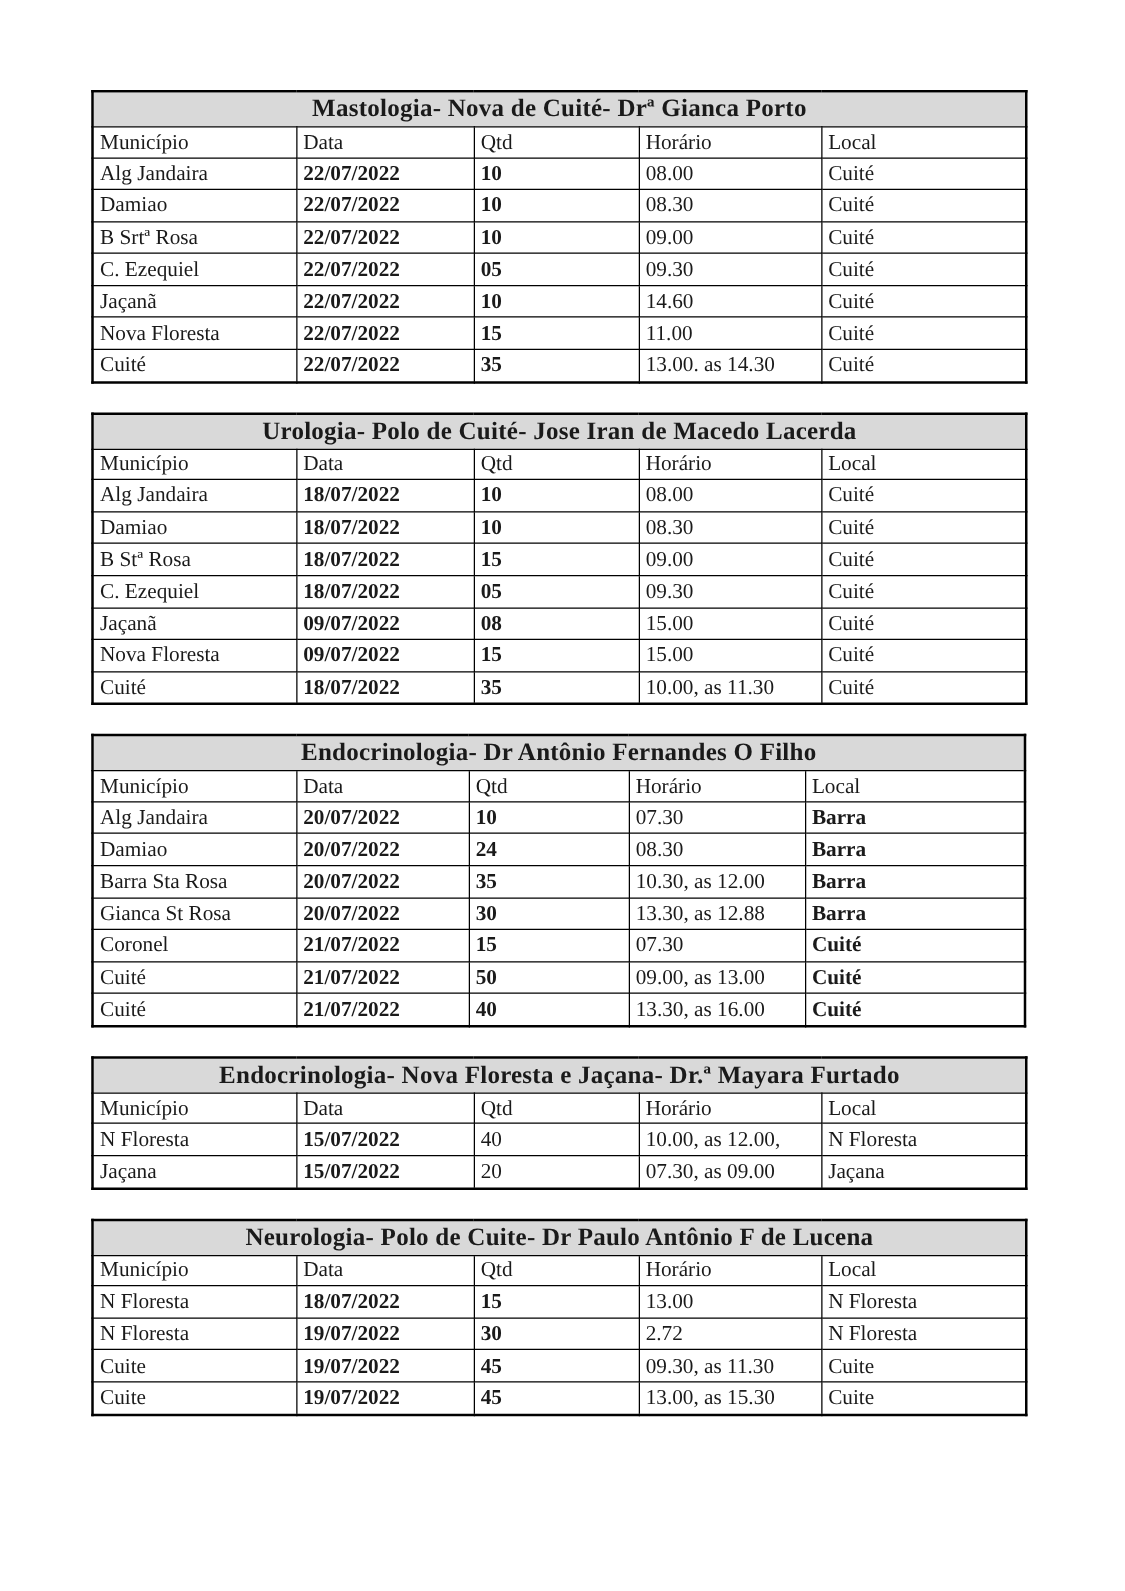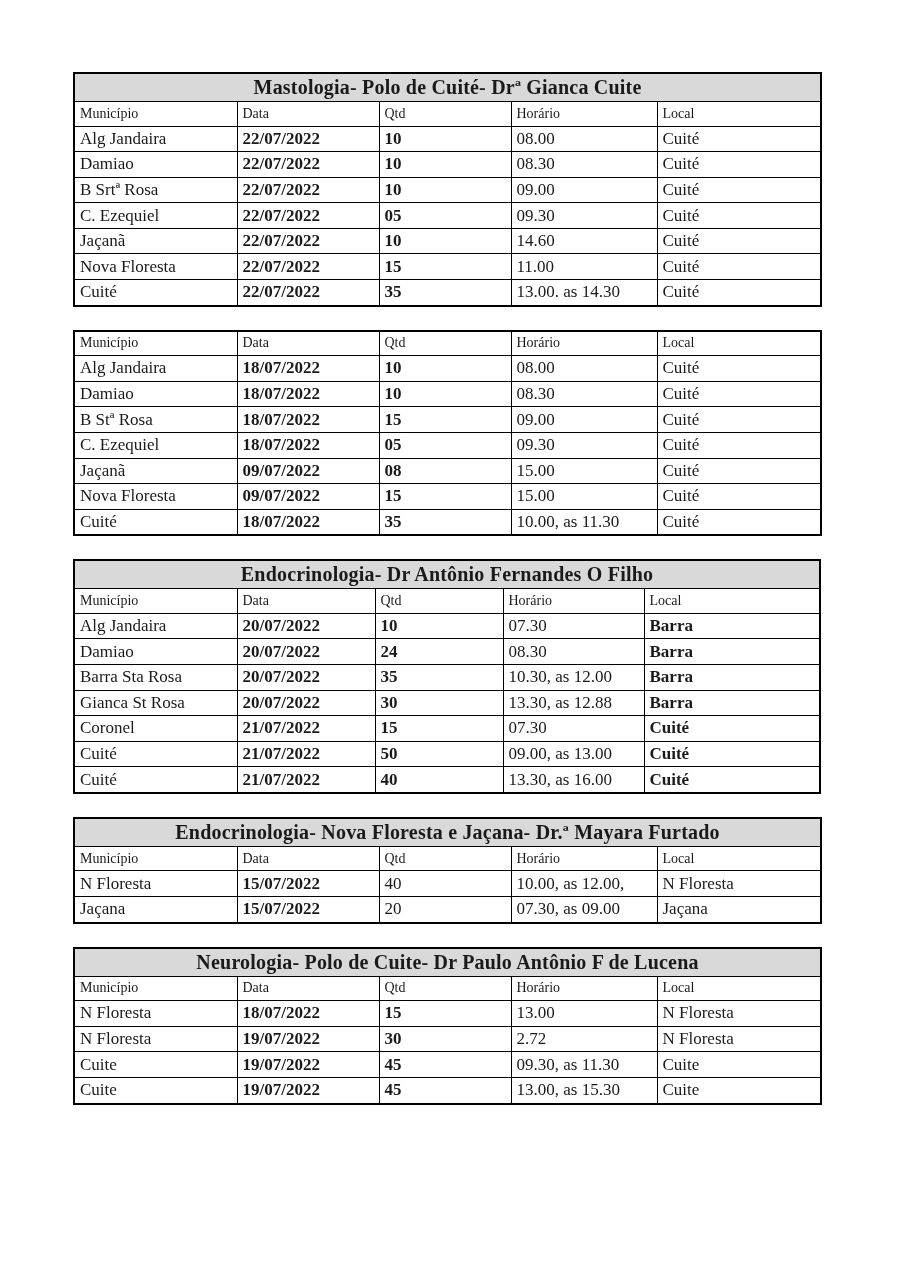--- a/index.html
+++ b/index.html
@@ -48,21 +48,21 @@
     background: var(--title-bg, #d9d9d9);
     font-weight: bold;
     font-size: 20px;
     text-align: center;
     height: 27px;
     padding: 0 2px;
     letter-spacing: 0.2px;
   }
   .header-row th {
     font-weight: normal;
-    font-size: 14px;
+    font-size: 17px;
     text-align: left;
     height: 23.5px;
     padding: 0 2px 0 5px;
   }
   .tbl td {
     font-size: 17px;
     height: 24.6px;
     padding: 0 2px 0 5px;
   }
   .tbl td.b {
@@ -77,21 +77,21 @@
     <table class="tbl">
       <colgroup>
         <col>
           <col>
           <col>
           <col>
           <col>
       </colgroup>
       <thead>
         <tr>
-          <th class="title-cell" colspan="5">Mastologia- Polo de Cuité- Drª Gianca Cuite</th>
+          <th class="title-cell" colspan="5">Mastologia- Nova de Cuité- Drª Gianca Porto</th>
         </tr>
         <tr class="header-row">
             <th>Município</th>
             <th>Data</th>
             <th>Qtd</th>
             <th>Horário</th>
             <th>Local</th>
           </tr>
       </thead>
       <tbody>
@@ -151,20 +151,23 @@
   <section class="table-section">
     <table class="tbl">
       <colgroup>
         <col>
           <col>
           <col>
           <col>
           <col>
       </colgroup>
       <thead>
+        <tr>
+          <th class="title-cell" colspan="5">Urologia- Polo de Cuité- Jose Iran de Macedo Lacerda</th>
+        </tr>
         <tr class="header-row">
             <th>Município</th>
             <th>Data</th>
             <th>Qtd</th>
             <th>Horário</th>
             <th>Local</th>
           </tr>
       </thead>
       <tbody>
           <tr>

